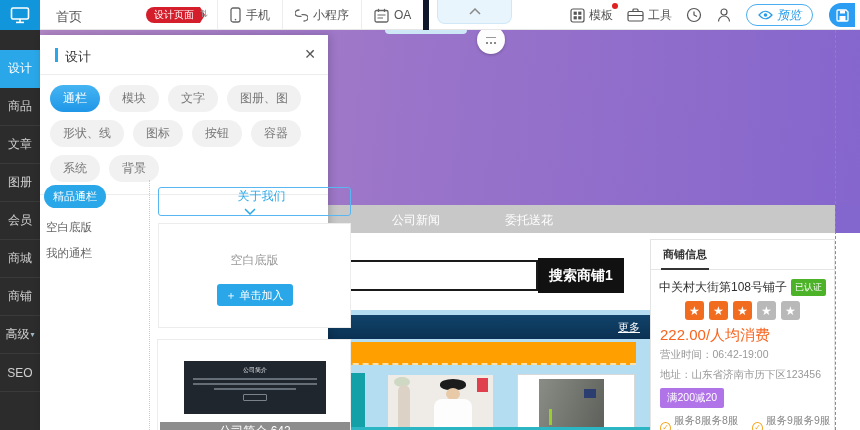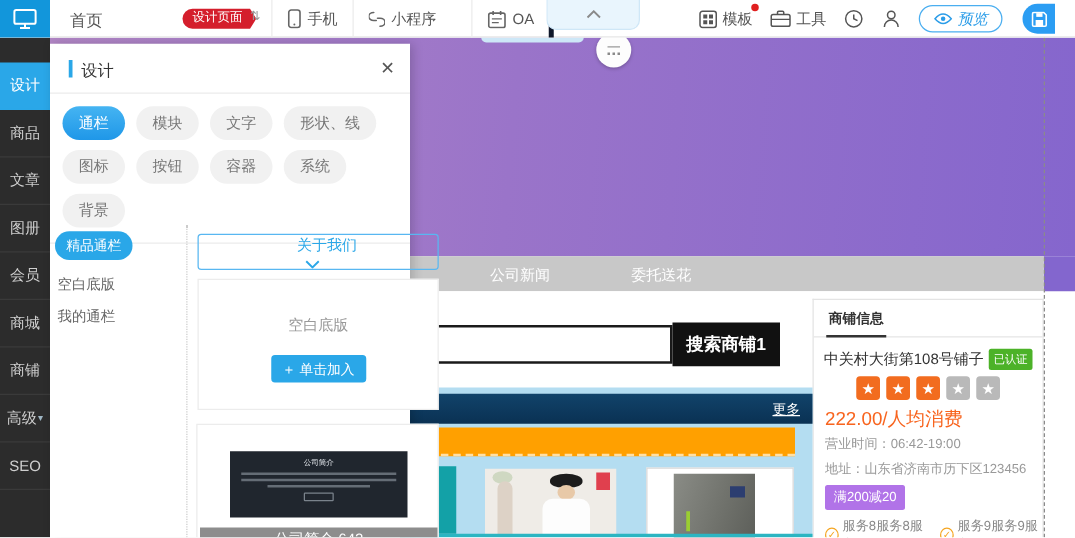--- a/index.html
+++ b/index.html
@@ -85,26 +85,26 @@
         align-items:center;justify-content:center;}
   .home-tab{position:absolute;left:56px;top:8px;font-size:13px;color:#555;}
   .design-badge{position:absolute;left:146px;top:7px;height:16px;background:#d41e2c;color:#fff;font-size:10px;
         line-height:16px;padding:0 6px 0 8px;border-radius:8px 0 0 8px;}
   .design-badge::after{content:"";position:absolute;right:-5px;top:0;border-top:8px solid transparent;
         border-bottom:8px solid transparent;border-left:5px solid #d41e2c;}
   .sort-icon{position:absolute;left:200px;top:8px;font-size:10px;color:#999;}
   .tb-devices{position:absolute;left:217px;top:0;height:30px;display:flex;z-index:11;}
   .tb-group{display:flex;align-items:center;gap:5px;padding:0 12px;border-left:1px solid #ececec;
         font-size:12px;color:#555;}
-  .tb-group.last{border-right:4px solid #0f172a;margin-left:16px;}
+  .tb-group.last{border-right:6px solid #0f172a;}
   .collapse-btn{position:absolute;left:437px;top:0;width:75px;height:24px;background:#e9f5fd;
         border:1px solid #cfe7f7;border-top:none;border-radius:0 0 8px 8px;display:flex;
         align-items:center;justify-content:center;z-index:11;}
   .tb-right{position:absolute;right:0;top:0;height:30px;display:flex;align-items:center;gap:14px;
-        padding-right:16px;z-index:11;}
+        padding-right:5px;z-index:11;}
   .tb-item{display:flex;align-items:center;gap:4px;font-size:12px;color:#555;position:relative;}
   .red-dot{position:absolute;right:-5px;top:-4px;width:6px;height:6px;border-radius:50%;background:#e02020;}
   .preview-btn{display:flex;align-items:center;gap:4px;border:1px solid #4aaef0;color:#2a9ce8;
         font-size:12px;height:22px;padding:0 11px;border-radius:12px;font-style:italic;}
   .save-btn{width:26px;height:24px;background:#2b9df3;border-radius:12px 0 0 12px;display:flex;
         align-items:center;justify-content:center;margin-left:2px;}
 
   
   .sidebar{position:absolute;left:0;top:30px;width:40px;height:400px;background:#2c2c2c;z-index:8;
         padding-top:20px;}
@@ -337,20 +337,21 @@
   <div class="panel">
     <div class="panel-header">
       <div class="panel-title-bar"></div>
       <span class="panel-title">设计</span>
       <span class="panel-close">✕</span>
     </div>
     <div class="tabs">
       <span class="pill active">通栏</span>
       <span class="pill">模块</span>
       <span class="pill">文字</span>
+      <span class="pill">图册、图</span>
       <span class="pill">形状、线</span>
       <span class="pill">图标</span>
       <span class="pill">按钮</span>
       <span class="pill">容器</span>
       <span class="pill">系统</span>
       <span class="pill">背景</span>
     </div>
 
     <div class="cat-col">
       <div class="cat-pill">精品通栏</div>

